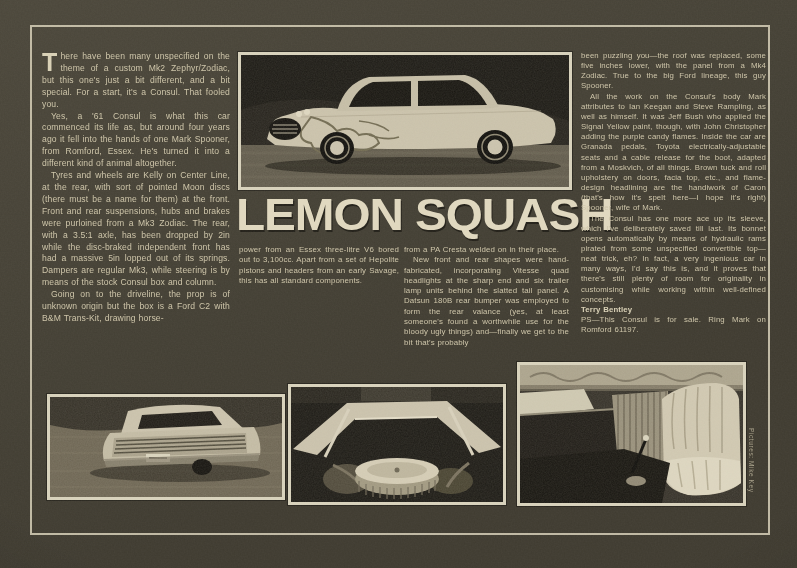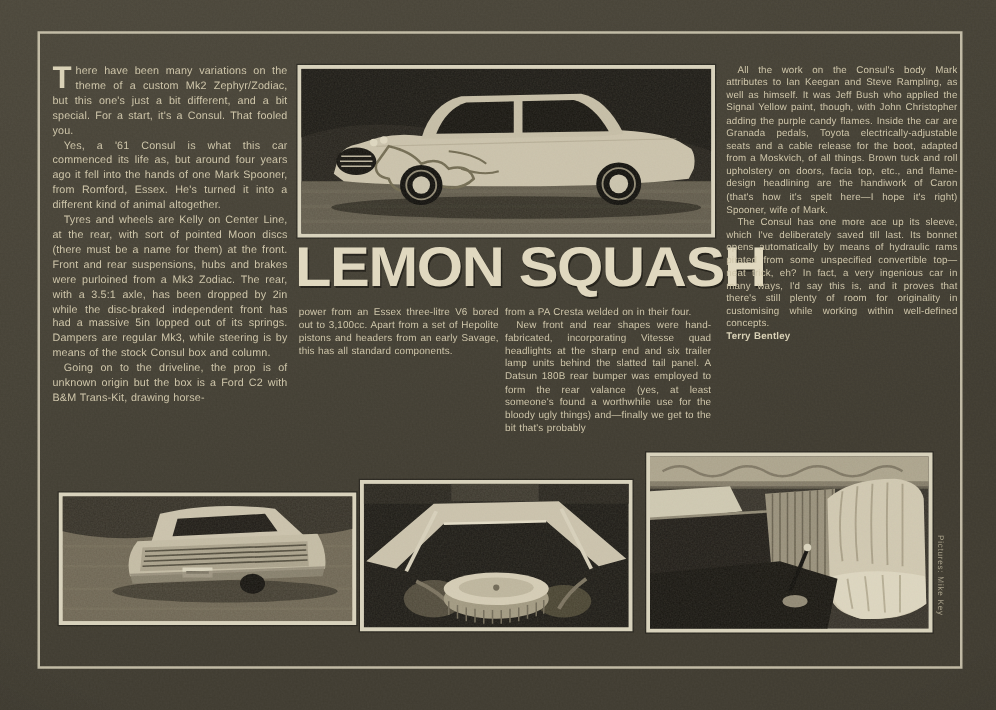--- a/index.html
+++ b/index.html
@@ -57,21 +57,21 @@
   .grain-overlay{position:absolute;left:0;top:0;width:797px;height:568px;pointer-events:none;opacity:.5;}
 </style>
 </head>
 <body>
 
 <div class="page">
 
   <div class="frame"></div>
 
   <div class="col c1">
-    <p class="first"><span class="dropcap">T</span><span>here have been many variations on the theme of a custom Mk2 Zephyr/Zodiac, but this one's just a bit different, and a bit special. For a start, it's a Consul. That fooled you.</span></p>
+    <p class="first"><span class="dropcap">T</span><span>here have been many unspecified on the theme of a custom Mk2 Zephyr/Zodiac, but this one's just a bit different, and a bit special. For a start, it's a Consul. That fooled you.</span></p>
     <p>Yes, a '61 Consul is what this car commenced its life as, but around four years ago it fell into the hands of one Mark Spooner, from Romford, Essex. He's turned it into a different kind of animal altogether.</p>
     <p>Tyres and wheels are Kelly on Center Line, at the rear, with sort of pointed Moon discs (there must be a name for them) at the front. Front and rear suspensions, hubs and brakes were purloined from a Mk3 Zodiac. The rear, with a 3.5:1 axle, has been dropped by 2in while the disc-braked independent front has had a massive 5in lopped out of its springs. Dampers are regular Mk3, while steering is by means of the stock Consul box and column.</p>
     <p>Going on to the driveline, the prop is of unknown origin but the box is a Ford C2 with B&amp;M Trans-Kit, drawing horse-</p>
   </div>
 
   <figure class="photo ph-main">
     <svg viewBox="0 0 328 132" preserveAspectRatio="none">
       <defs>
         <filter id="gr1" x="0" y="0" width="100%" height="100%">
           <feTurbulence type="fractalNoise" baseFrequency="0.9" numOctaves="2" seed="3" stitchTiles="stitch"></feTurbulence>
@@ -103,28 +103,30 @@
       <rect width="328" height="132" filter="url(#gr1)" opacity="0.5"></rect>
     </svg>
   </figure>
 
   <div class="headline">LEMON SQUASH</div>
 
   <div class="col c2">
     <p class="first">power from an Essex three-litre V6 bored out to 3,100cc. Apart from a set of Hepolite pistons and headers from an early Savage, this has all standard components.</p>
   </div>
   <div class="col c3">
-    <p class="first">from a PA Cresta welded on in their four.</p>
+    <p class="first">from a PA Cresta welded on in their place.</p>
     <p>New front and rear shapes were hand-fabricated, incorporating Vitesse quad headlights at the sharp end and six trailer lamp units behind the slatted tail panel. A Datsun 180B rear bumper was employed to form the rear valance (yes, at least someone's found a worthwhile use for the bloody ugly things) and—finally we get to the bit that's probably</p>
   </div>
 
   <div class="col c4">
+    <p class="first">been puzzling you—the roof was replaced, some five inches lower, with the panel from a Mk4 Zodiac. True to the big Ford lineage, this guy Spooner.</p>
     <p>All the work on the Consul's body Mark attributes to Ian Keegan and Steve Rampling, as well as himself. It was Jeff Bush who applied the Signal Yellow paint, though, with John Christopher adding the purple candy flames. Inside the car are Granada pedals, Toyota electrically-adjustable seats and a cable release for the boot, adapted from a Moskvich, of all things. Brown tuck and roll upholstery on doors, facia top, etc., and flame-design headlining are the handiwork of Caron (that's how it's spelt here—I hope it's right) Spooner, wife of Mark.</p>
     <p>The Consul has one more ace up its sleeve, which I've deliberately saved till last. Its bonnet opens automatically by means of hydraulic rams pirated from some unspecified convertible top—neat trick, eh? In fact, a very ingenious car in many ways, I'd say this is, and it proves that there's still plenty of room for originality in customising while working within well-defined concepts.</p>
     <p class="byline">Terry Bentley</p>
+    <p class="ps">PS—This Consul is for sale. Ring Mark on Romford 61197.</p>
   </div>
 
   <figure class="photo ph-rear">
     <svg viewBox="0 0 232 100" preserveAspectRatio="none">
       <defs>
         <filter id="gr2" x="0" y="0" width="100%" height="100%">
           <feTurbulence type="fractalNoise" baseFrequency="0.85" numOctaves="2" seed="7" stitchTiles="stitch"></feTurbulence>
           <feColorMatrix type="matrix" values="0 0 0 0 0.80  0 0 0 0 0.76  0 0 0 0 0.64  0 0 0 0.22 0"></feColorMatrix>
         </filter>
       </defs>

